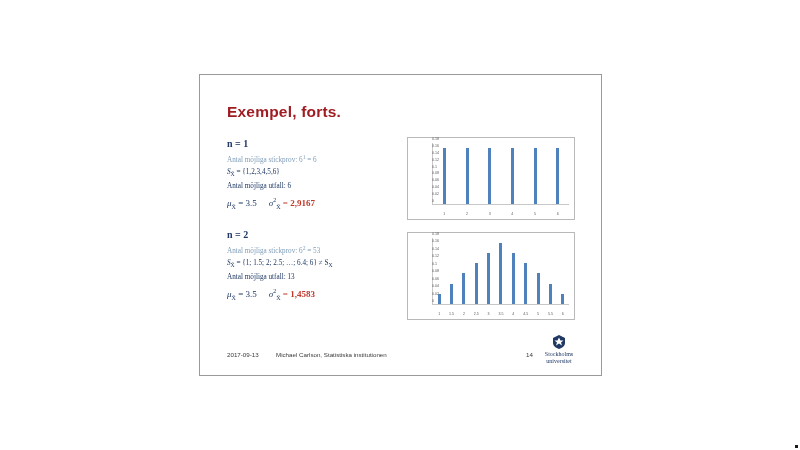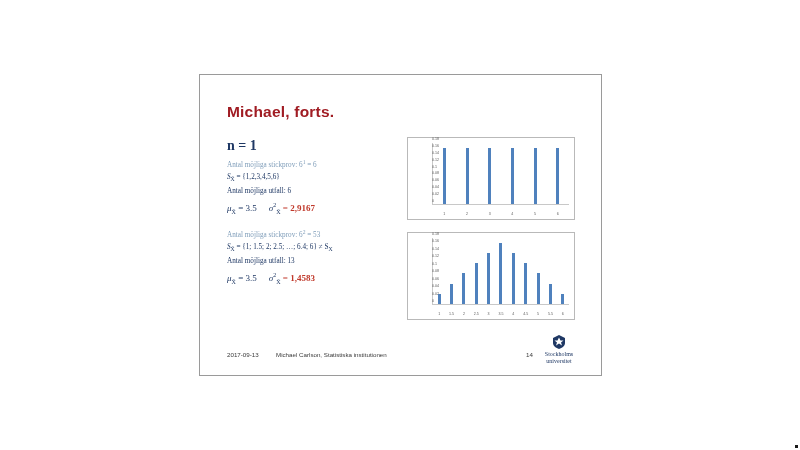--- a/index.html
+++ b/index.html
@@ -45,21 +45,21 @@
   .block {
     position: absolute;
     left: 27px;
     width: 165px;
     color: #17365d;
   }
   .block.b1 { top: 63px; }
   .block.b2 { top: 154px; }
 
   .n-label {
-    font-size: 14px;
+    font-size: 10px;
     font-weight: bold;
     color: #1f3864;
     margin-bottom: 5px;
     font-family: "Liberation Serif", serif;
   }
 
   .line {
     font-size: 7.2px;
     color: #1f3864;
     margin-bottom: 4px;
@@ -210,21 +210,21 @@
     background: #1a1a1a;
   }
 </style>
 </head>
 <body>
 
 <div id="stage">
 
   <div id="slide">
 
-    <div id="slide-title">Michael, forts.</div>
+    <div id="slide-title">Exempel, forts.</div>
 
     <div class="block b1">
       <div class="n-label">n = 1</div>
 
       <div class="line gray">
         <span>Antal möjliga stickprov: 6</span><span class="sup">1</span><span> = 6</span>
       </div>
 
       <div class="line">
         <span class="ital">S</span><span class="sub">X̄</span><span> = {1,2,3,4,5,6}</span>
@@ -234,20 +234,21 @@
         <span class="gray">Antal möjliga utfall: </span><span>6</span>
       </div>
 
       <div class="stat-line">
         <span class="ital">μ</span><span class="sub">X̄</span><span> = 3.5</span><span class="gap"></span><span class="ital">σ</span><span class="sup">2</span><span class="sub">X̄</span>
         <span class="red">= 2,9167</span>
       </div>
     </div>
 
     <div class="block b2">
+      <div class="n-label">n = 2</div>
 
       <div class="line gray">
         <span>Antal möjliga stickprov: 6</span><span class="sup">2</span><span> = 53</span>
       </div>
 
       <div class="line">
         <span class="ital">S</span><span class="sub">X̄</span><span> = {1; 1.5; 2; 2.5; …; 6.4; 6} ≠ S</span><span class="sub">X</span>
       </div>
 
       <div class="line">

